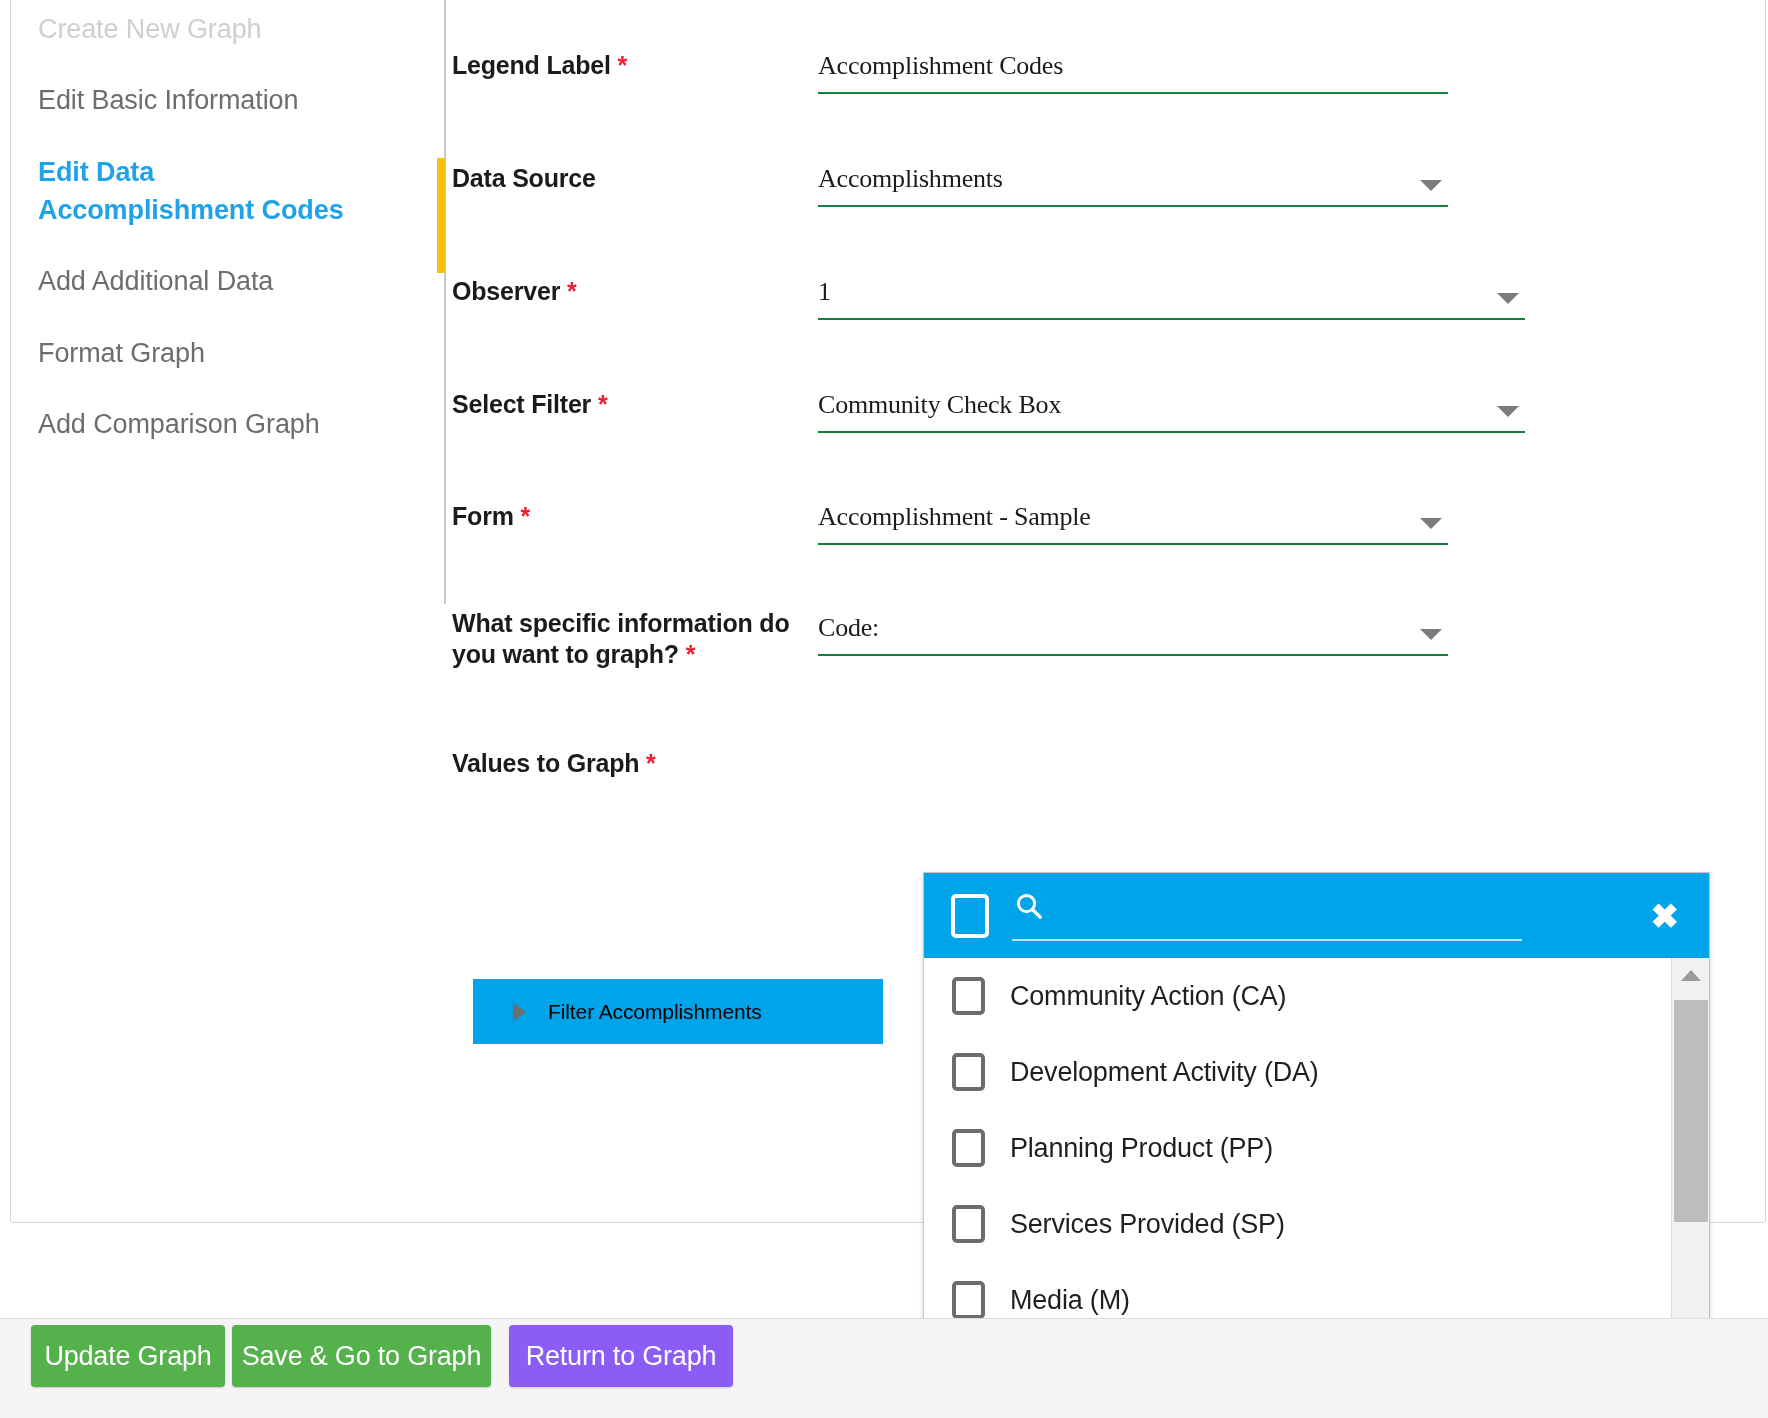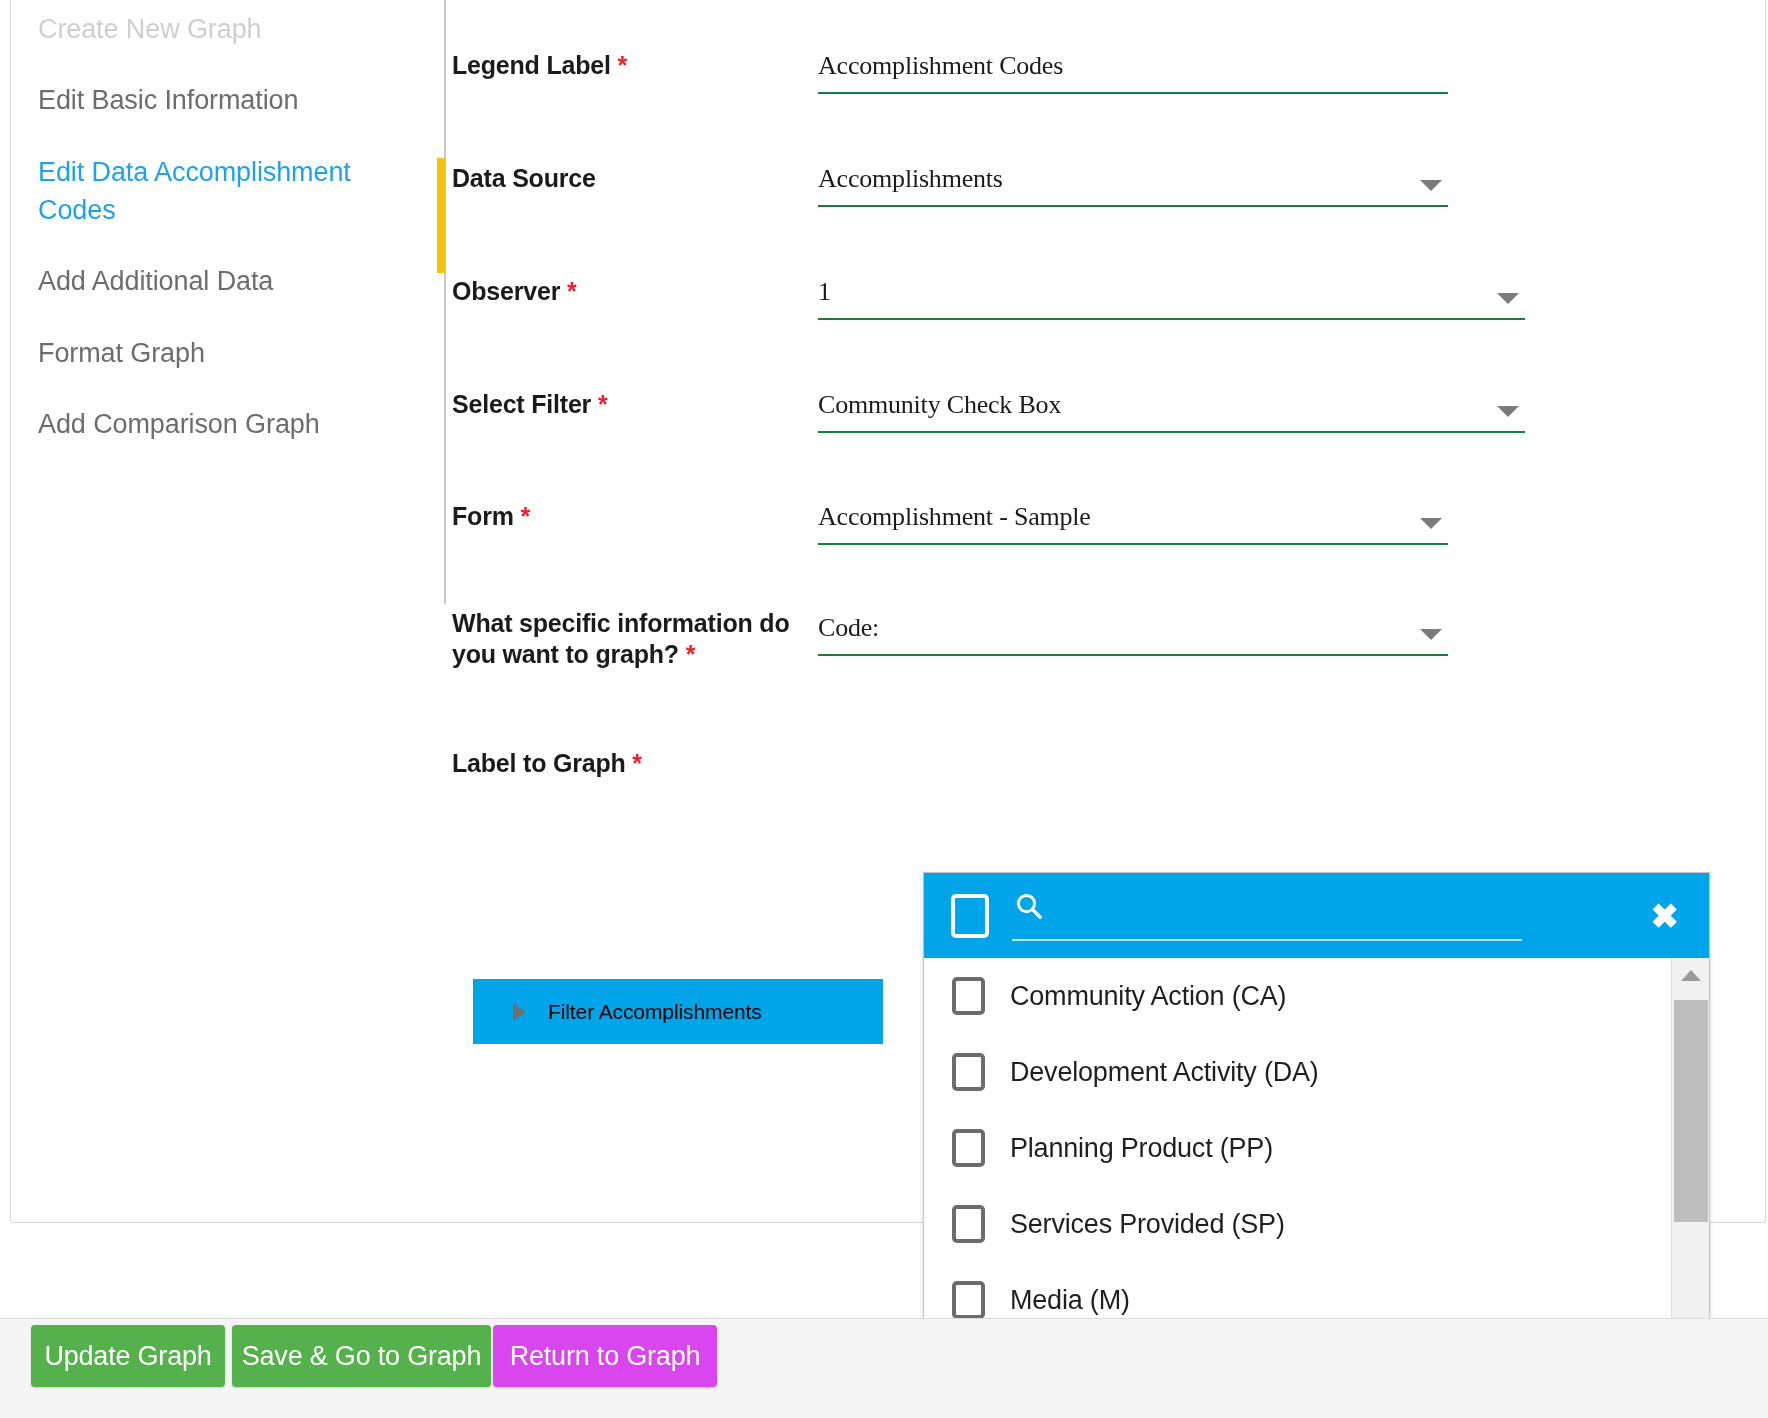--- a/index.html
+++ b/index.html
@@ -296,33 +296,33 @@
     border: none;
     color: #ffffff;
     font-size: 27px;
     font-family: "Liberation Sans", sans-serif;
     border-radius: 4px;
     cursor: pointer;
     box-shadow: 0 1px 2px rgba(0,0,0,.18);
     letter-spacing: -0.2px;
   }
   .btn-green { background: #55b14c; }
-  .btn-blue  { background: #d946ef; }
+  .btn-blue  { background: #8b5cf6; margin-left: 16px; }
 </style>
 </head>
 <body>
 
 <div id="root">
 
   <div class="card"></div>
 
   <div class="wizard">
     <div class="wiz-item disabled">Create New Graph</div>
     <div class="wiz-item">Edit Basic Information</div>
-    <div class="wiz-item active" style="width:330px;">Edit Data Accomplishment Codes</div>
+    <div class="wiz-item active" style="width:330px;font-weight:bold;">Edit Data Accomplishment Codes</div>
     <div class="wiz-item">Add Additional Data</div>
     <div class="wiz-item">Format Graph</div>
     <div class="wiz-item">Add Comparison Graph</div>
   </div>
   <div class="wizard-divider"></div>
   <div class="wizard-active-marker"></div>
 
   <div class="form">
 
     <div class="frow" style="top:50px;">
@@ -394,21 +394,21 @@
       <div class="fctl" style="width:630px;top:4px;">
         <div class="uline">
           <div class="fval">Code:</div>
           <div class="caret"></div>
         </div>
       </div>
     </div>
 
     <div class="frow" style="top:748px;">
       <div class="flabel">
-        <span>Label to Graph</span>
+        <span>Values to Graph</span>
         <span class="req">*</span>
       </div>
     </div>
 
   </div>
 
   <button class="filter-btn">
     <span class="tri"></span>
     <span>Filter Accomplishments</span>
   </button>

